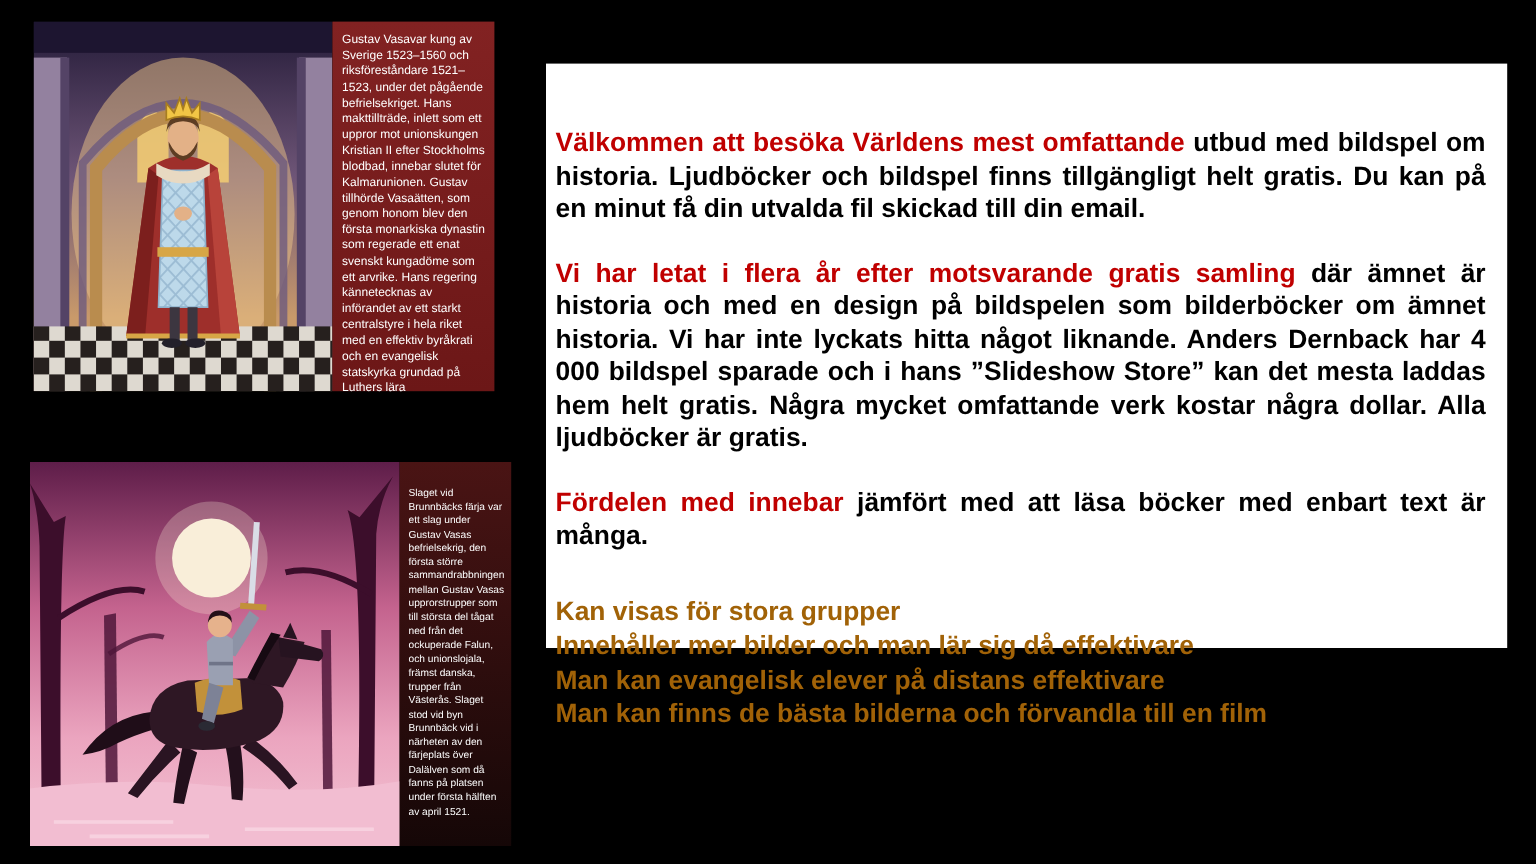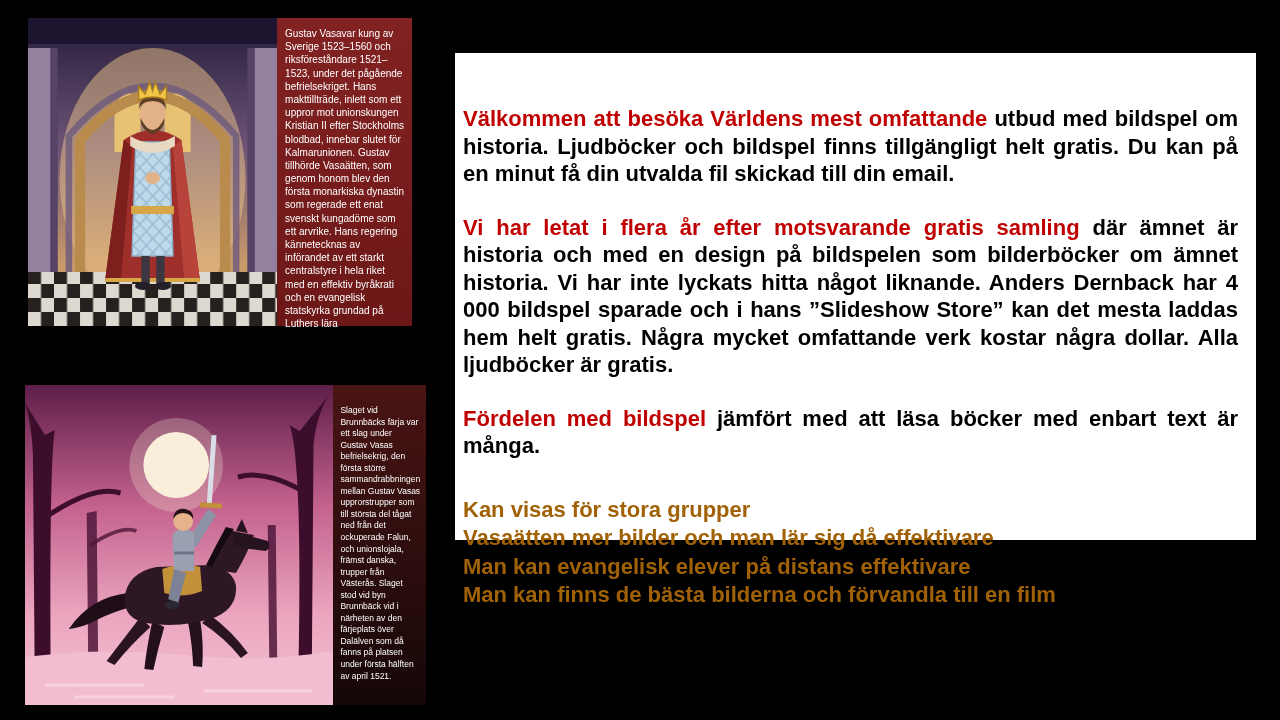--- a/index.html
+++ b/index.html
@@ -157,23 +157,23 @@
   </figure>
 
   <div class="text-panel">
     <p class="para">
       <span class="red">Välkommen att besöka Världens mest omfattande</span><span> utbud med bildspel om historia. Ljudböcker och bildspel finns tillgängligt helt gratis. Du kan på en minut få din utvalda fil skickad till din email.</span>
     </p>
     <p class="para">
       <span class="red">Vi har letat i flera år efter motsvarande gratis samling</span><span> där ämnet är historia och med en design på bildspelen som bilderböcker om ämnet historia. Vi har inte lyckats hitta något liknande. Anders Dernback har 4 000 bildspel sparade och i hans ”Slideshow Store” kan det mesta laddas hem helt gratis. Några mycket omfattande verk kostar några dollar. Alla ljudböcker är gratis.</span>
     </p>
     <p class="para">
-      <span class="red">Fördelen med bildspel</span><span> jämfört med att läsa böcker med enbart text är många.</span>
+      <span class="red">Fördelen med innebar</span><span> jämfört med att läsa böcker med enbart text är många.</span>
     </p>
     <div class="benefits">
       <div class="benefit">Kan visas för stora grupper</div>
-      <div class="benefit">Vasaätten mer bilder och man lär sig då effektivare</div>
+      <div class="benefit">Innehåller mer bilder och man lär sig då effektivare</div>
       <div class="benefit">Man kan evangelisk elever på distans effektivare</div>
       <div class="benefit">Man kan finns de bästa bilderna och förvandla till en film</div>
     </div>
   </div>
 
 </div>
 
 </body></html>

